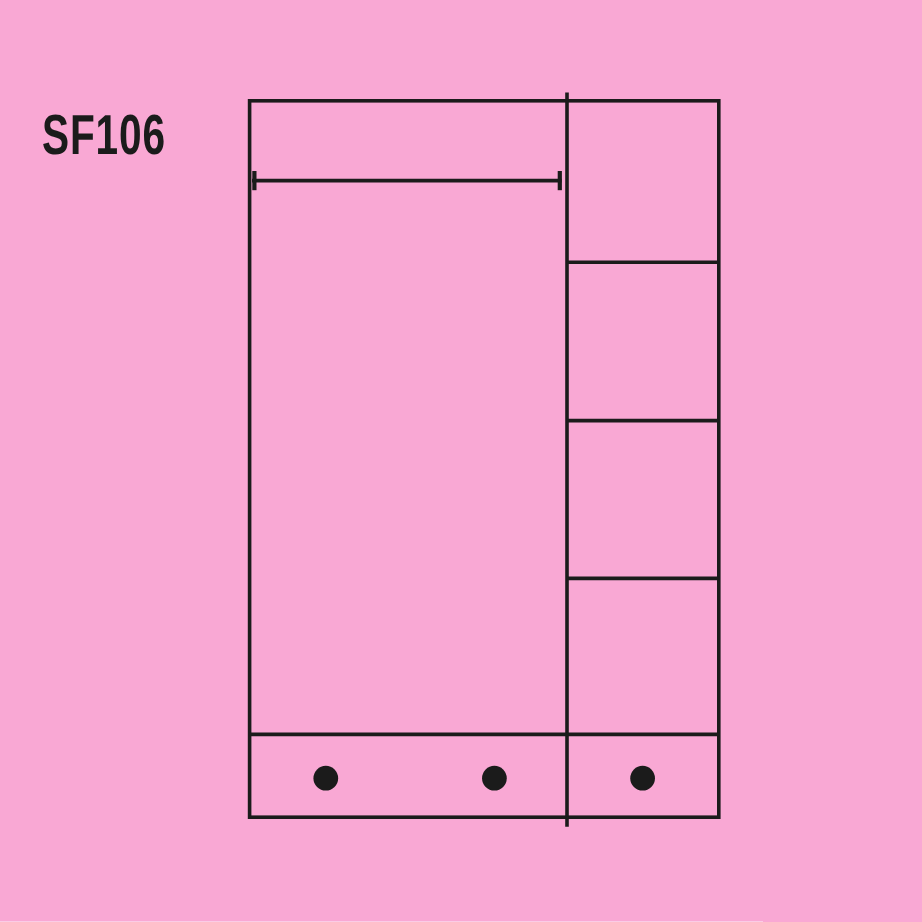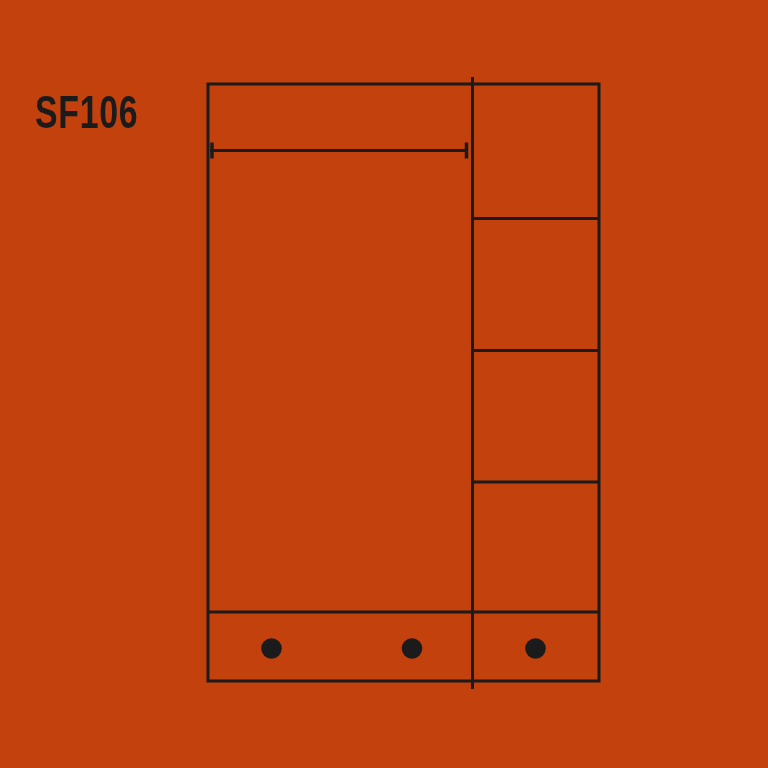--- a/index.html
+++ b/index.html
@@ -10,21 +10,21 @@
     width: 768px;
     height: 768px;
     background: #ffffff;
     font-family: "Liberation Sans", sans-serif;
     overflow: hidden;
   }
   .stage {
     position: relative;
     width: 768px;
     height: 768px;
-    background: #c2410c;
+    background: #f9a8d4;
   }
   .model-title {
     position: absolute;
     left: 35px;
     top: 88px;
     font-size: 47px;
     line-height: 1;
     font-weight: bold;
     color: #1b1b1b;
     letter-spacing: 1px;

